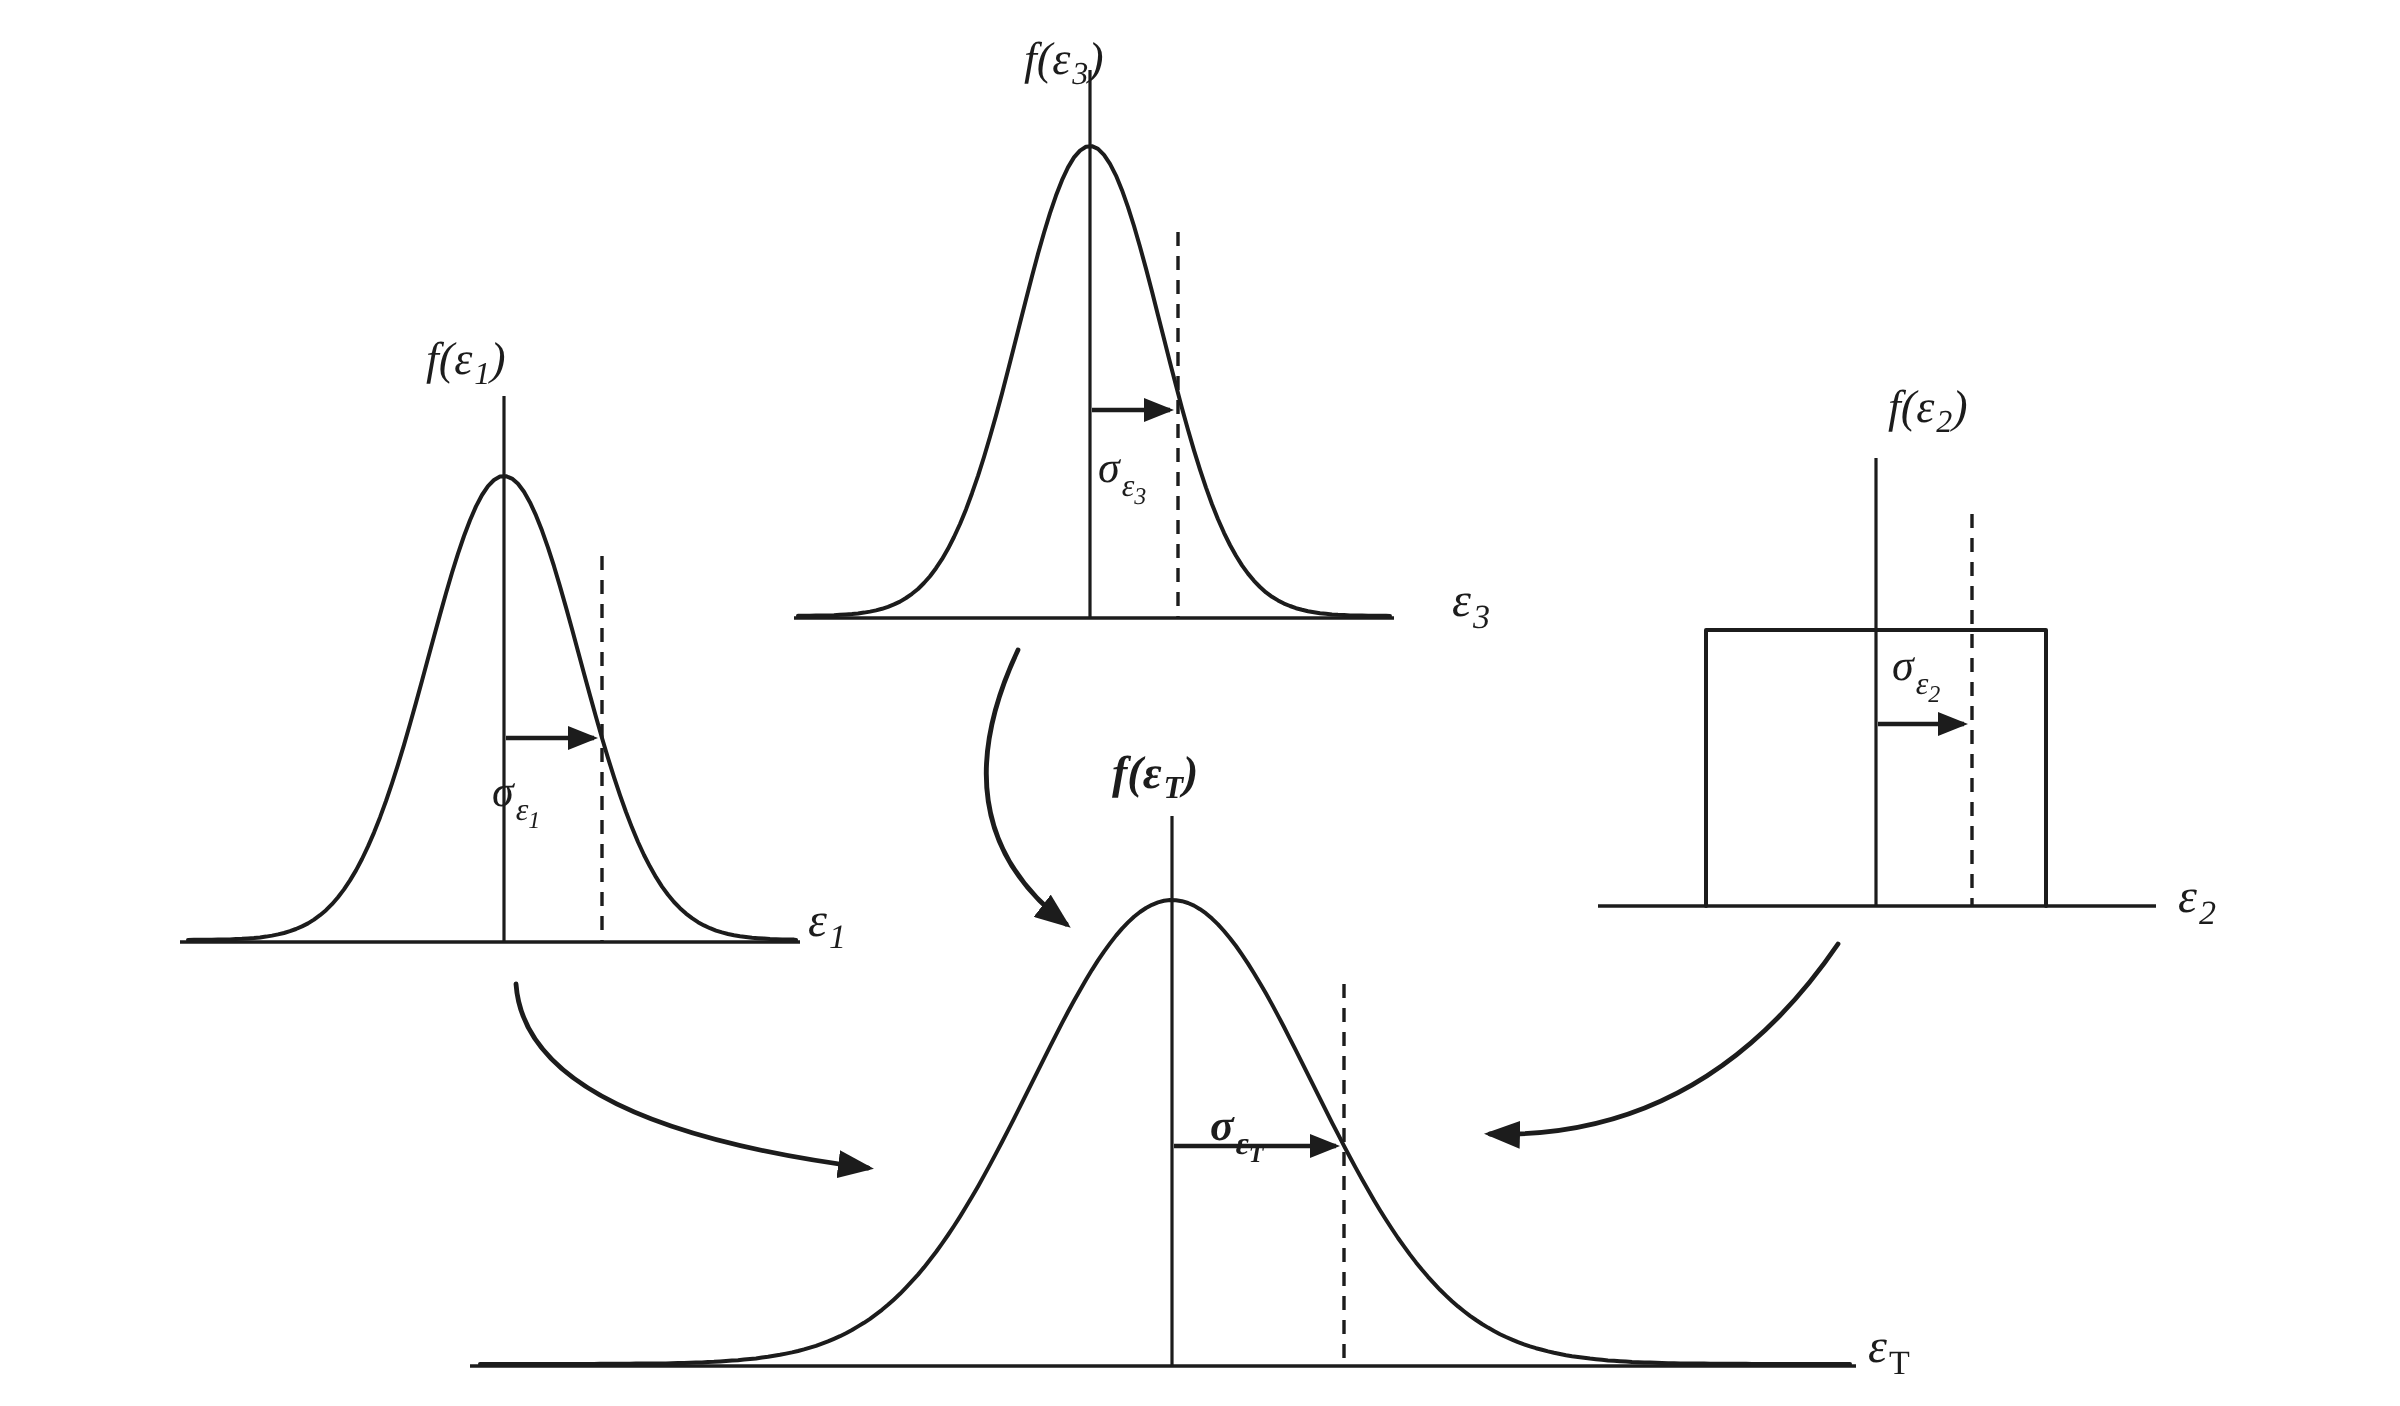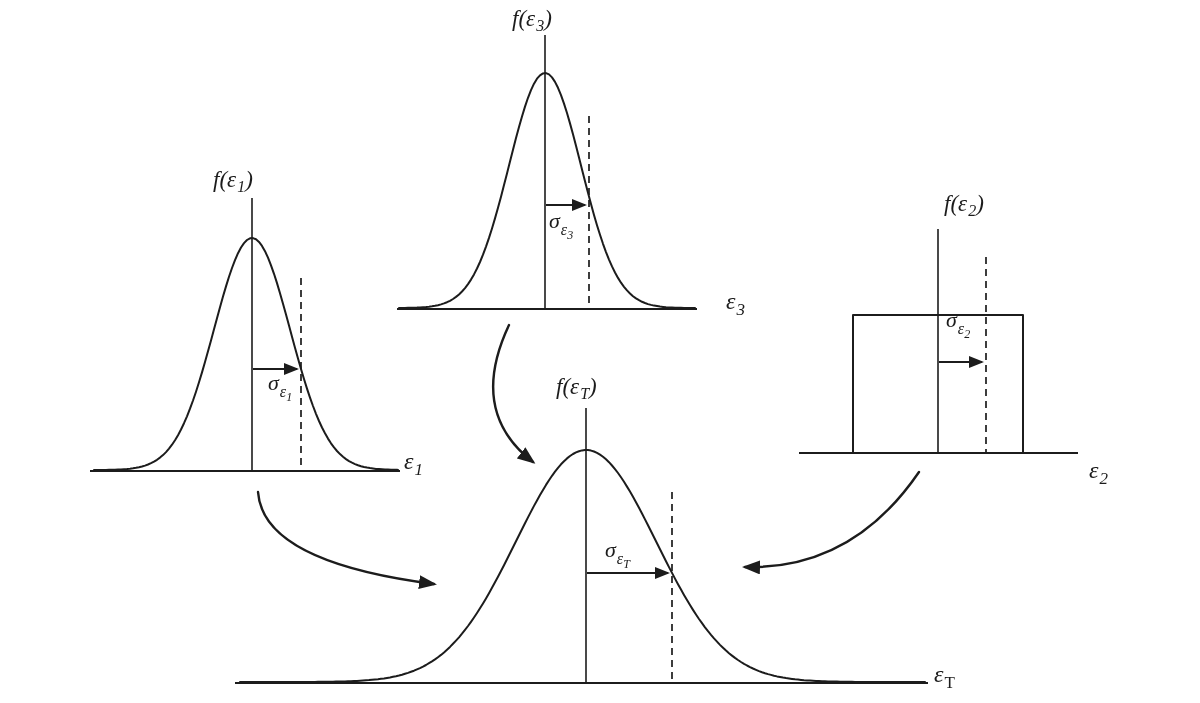--- a/index.html
+++ b/index.html
@@ -8,21 +8,21 @@
   svg{position:absolute;left:0;top:0;}
   .ln{stroke:#1c1c1c;stroke-width:1.8;fill:none;}
   .thin{stroke-width:1.6;}
   .dash{stroke:#1c1c1c;stroke-width:1.7;stroke-dasharray:7 5;fill:none;}
   .curve{stroke:#1c1c1c;stroke-width:2;fill:none;stroke-linejoin:round;stroke-linecap:round;}
   .sg-arrow{stroke:#1c1c1c;stroke-width:2.2;}
   .connector{stroke:#1c1c1c;stroke-width:2.4;fill:none;stroke-linecap:round;}
   .lbl{position:absolute;color:#1c1c1c;font-style:italic;white-space:nowrap;line-height:1;}
   .f-lbl{font-size:23px;}
   .f-lbl .sub{font-size:16px;position:relative;top:5px;margin-left:1px;}
-  .sigma-lbl{font-size:22px;}
+  .sigma-lbl{font-size:22px;margin-top:13px;}
   .sigma-lbl .sub{font-size:16px;position:relative;top:7px;margin-left:1px;}
   .sigma-lbl .subsub{font-size:12px;position:relative;top:4px;}
   .axis-lbl{font-size:24px;}
   .axis-lbl .sub{font-size:17px;position:relative;top:6px;margin-left:1px;}
   .axis-lbl .sub.upright{font-style:normal;}
 </style>
 </head>
 <body>
 
 <div class="canvas">
@@ -63,28 +63,28 @@
         <line x1="672" y1="492" x2="672" y2="683" class="dash"></line>
         <line x1="587" y1="573" x2="668" y2="573" class="sg-arrow" marker-end="url(#ah)"></line>
         <path d="M 240 682 L 240 682.0 L 243 682.0 L 246 682.0 L 249 682.0 L 252 682.0 L 255 682.0 L 258 682.0 L 261 682.0 L 264 682.0 L 267 682.0 L 270 682.0 L 273 682.0 L 276 682.0 L 279 682.0 L 282 682.0 L 285 682.0 L 288 682.0 L 291 682.0 L 294 682.0 L 297 682.0 L 300 681.9 L 303 681.9 L 306 681.9 L 309 681.9 L 312 681.9 L 315 681.9 L 318 681.8 L 321 681.8 L 324 681.8 L 327 681.8 L 330 681.7 L 333 681.7 L 336 681.6 L 339 681.5 L 342 681.5 L 345 681.4 L 348 681.3 L 351 681.2 L 354 681.0 L 357 680.9 L 360 680.7 L 363 680.5 L 366 680.3 L 369 680.1 L 372 679.8 L 375 679.5 L 378 679.2 L 381 678.8 L 384 678.4 L 387 677.9 L 390 677.4 L 393 676.8 L 396 676.2 L 399 675.5 L 402 674.7 L 405 673.8 L 408 672.9 L 411 671.8 L 414 670.7 L 417 669.4 L 420 668.1 L 423 666.6 L 426 665.0 L 429 663.2 L 432 661.4 L 435 659.4 L 438 657.2 L 441 654.9 L 444 652.4 L 447 649.7 L 450 646.9 L 453 643.8 L 456 640.6 L 459 637.3 L 462 633.7 L 465 629.9 L 468 626.0 L 471 621.8 L 474 617.5 L 477 613.0 L 480 608.3 L 483 603.4 L 486 598.4 L 489 593.2 L 492 587.8 L 495 582.3 L 498 576.7 L 501 571.0 L 504 565.2 L 507 559.3 L 510 553.3 L 513 547.3 L 516 541.3 L 519 535.3 L 522 529.3 L 525 523.3 L 528 517.4 L 531 511.6 L 534 505.9 L 537 500.4 L 540 495.1 L 543 489.9 L 546 484.9 L 549 480.2 L 552 475.8 L 555 471.7 L 558 467.8 L 561 464.3 L 564 461.2 L 567 458.4 L 570 456.0 L 573 454.0 L 576 452.4 L 579 451.2 L 582 450.4 L 585 450.0 L 588 450.1 L 591 450.6 L 594 451.5 L 597 452.8 L 600 454.6 L 603 456.7 L 606 459.3 L 609 462.2 L 612 465.5 L 615 469.1 L 618 473.0 L 621 477.3 L 624 481.8 L 627 486.6 L 630 491.6 L 633 496.8 L 636 502.2 L 639 507.8 L 642 513.5 L 645 519.4 L 648 525.3 L 651 531.3 L 654 537.3 L 657 543.3 L 660 549.3 L 663 555.3 L 666 561.3 L 669 567.1 L 672 572.9 L 675 578.6 L 678 584.2 L 681 589.6 L 684 594.9 L 687 600.1 L 690 605.1 L 693 609.9 L 696 614.5 L 699 619.0 L 702 623.2 L 705 627.3 L 708 631.2 L 711 634.9 L 714 638.4 L 717 641.7 L 720 644.9 L 723 647.8 L 726 650.6 L 729 653.2 L 732 655.6 L 735 657.9 L 738 660.0 L 741 662.0 L 744 663.8 L 747 665.5 L 750 667.1 L 753 668.5 L 756 669.8 L 759 671.1 L 762 672.2 L 765 673.2 L 768 674.1 L 771 674.9 L 774 675.7 L 777 676.4 L 780 677.0 L 783 677.6 L 786 678.1 L 789 678.5 L 792 678.9 L 795 679.3 L 798 679.6 L 801 679.9 L 804 680.2 L 807 680.4 L 810 680.6 L 813 680.8 L 816 681.0 L 819 681.1 L 822 681.2 L 825 681.3 L 828 681.4 L 831 681.5 L 834 681.6 L 837 681.6 L 840 681.7 L 843 681.7 L 846 681.8 L 849 681.8 L 852 681.8 L 855 681.9 L 858 681.9 L 861 681.9 L 864 681.9 L 867 681.9 L 870 681.9 L 873 681.9 L 876 682.0 L 879 682.0 L 882 682.0 L 885 682.0 L 888 682.0 L 891 682.0 L 894 682.0 L 897 682.0 L 900 682.0 L 903 682.0 L 906 682.0 L 909 682.0 L 912 682.0 L 915 682.0 L 918 682.0 L 921 682.0 L 924 682.0 L 925 682" class="curve"></path>
       </g>
       <path d="M 258 492 Q 263 562 434 584" class="connector" marker-end="url(#ahb)"></path>
       <path d="M 509 325 Q 468 412 533 462" class="connector" marker-end="url(#ahb)"></path>
       <path d="M 919 472 Q 852 570 745 567" class="connector" marker-end="url(#ahb)"></path>
     </svg>
 
   <div class="lbl f-lbl" style="left:213px;top:168px;"><span>f(</span><span>ε</span><span class="sub">1</span><span>)</span></div>
-  <div class="lbl sigma-lbl" style="left:268px;top:372px;"><span>σ</span><span class="sub"><span>ε</span><span class="subsub">1</span></span></div>
+  <div class="lbl sigma-lbl" style="left:246px;top:372px;"><span>σ</span><span class="sub"><span>ε</span><span class="subsub">1</span></span></div>
   <div class="lbl axis-lbl" style="left:404px;top:449px;"><span>ε</span><span class="sub">1</span></div>
 
   <div class="lbl f-lbl" style="left:944px;top:192px;"><span>f(</span><span>ε</span><span class="sub">2</span><span>)</span></div>
   <div class="lbl sigma-lbl" style="left:946px;top:309px;"><span>σ</span><span class="sub"><span>ε</span><span class="subsub">2</span></span></div>
-  <div class="lbl axis-lbl" style="left:1089px;top:458px;"><span>ε</span><span class="sub">2</span></div>
+  <div class="lbl axis-lbl" style="left:1089px;top:437px;"><span>ε</span><span class="sub">2</span></div>
 
-  <div class="lbl f-lbl" style="left:512px;top:7px;"><span>f(</span><span>ε</span><span class="sub">3</span><span>)</span></div>
+  <div class="lbl f-lbl" style="left:512px;top:18px;"><span>f(</span><span>ε</span><span class="sub">3</span><span>)</span></div>
   <div class="lbl sigma-lbl" style="left:549px;top:210px;"><span>σ</span><span class="sub"><span>ε</span><span class="subsub">3</span></span></div>
   <div class="lbl axis-lbl" style="left:726px;top:289px;"><span>ε</span><span class="sub">3</span></div>
 
-  <div class="lbl f-lbl" style="left:556px;top:375px;"><span>f(</span><span>ε</span><span class="sub">T</span><span>)</span></div>
-  <div class="lbl sigma-lbl" style="left:605px;top:539px;"><span>σ</span><span class="sub"><span>ε</span><span class="subsub">T</span></span></div>
+  <div class="lbl f-lbl" style="left:556px;top:375px;font-weight:bold;"><span>f(</span><span>ε</span><span class="sub">T</span><span>)</span></div>
+  <div class="lbl sigma-lbl" style="left:605px;top:539px;font-weight:bold;"><span>σ</span><span class="sub"><span>ε</span><span class="subsub">T</span></span></div>
   <div class="lbl axis-lbl" style="left:934px;top:662px;text-align:right;"><span>ε</span><span class="sub upright">T</span></div>
 
 </div>
 
 </body></html>

